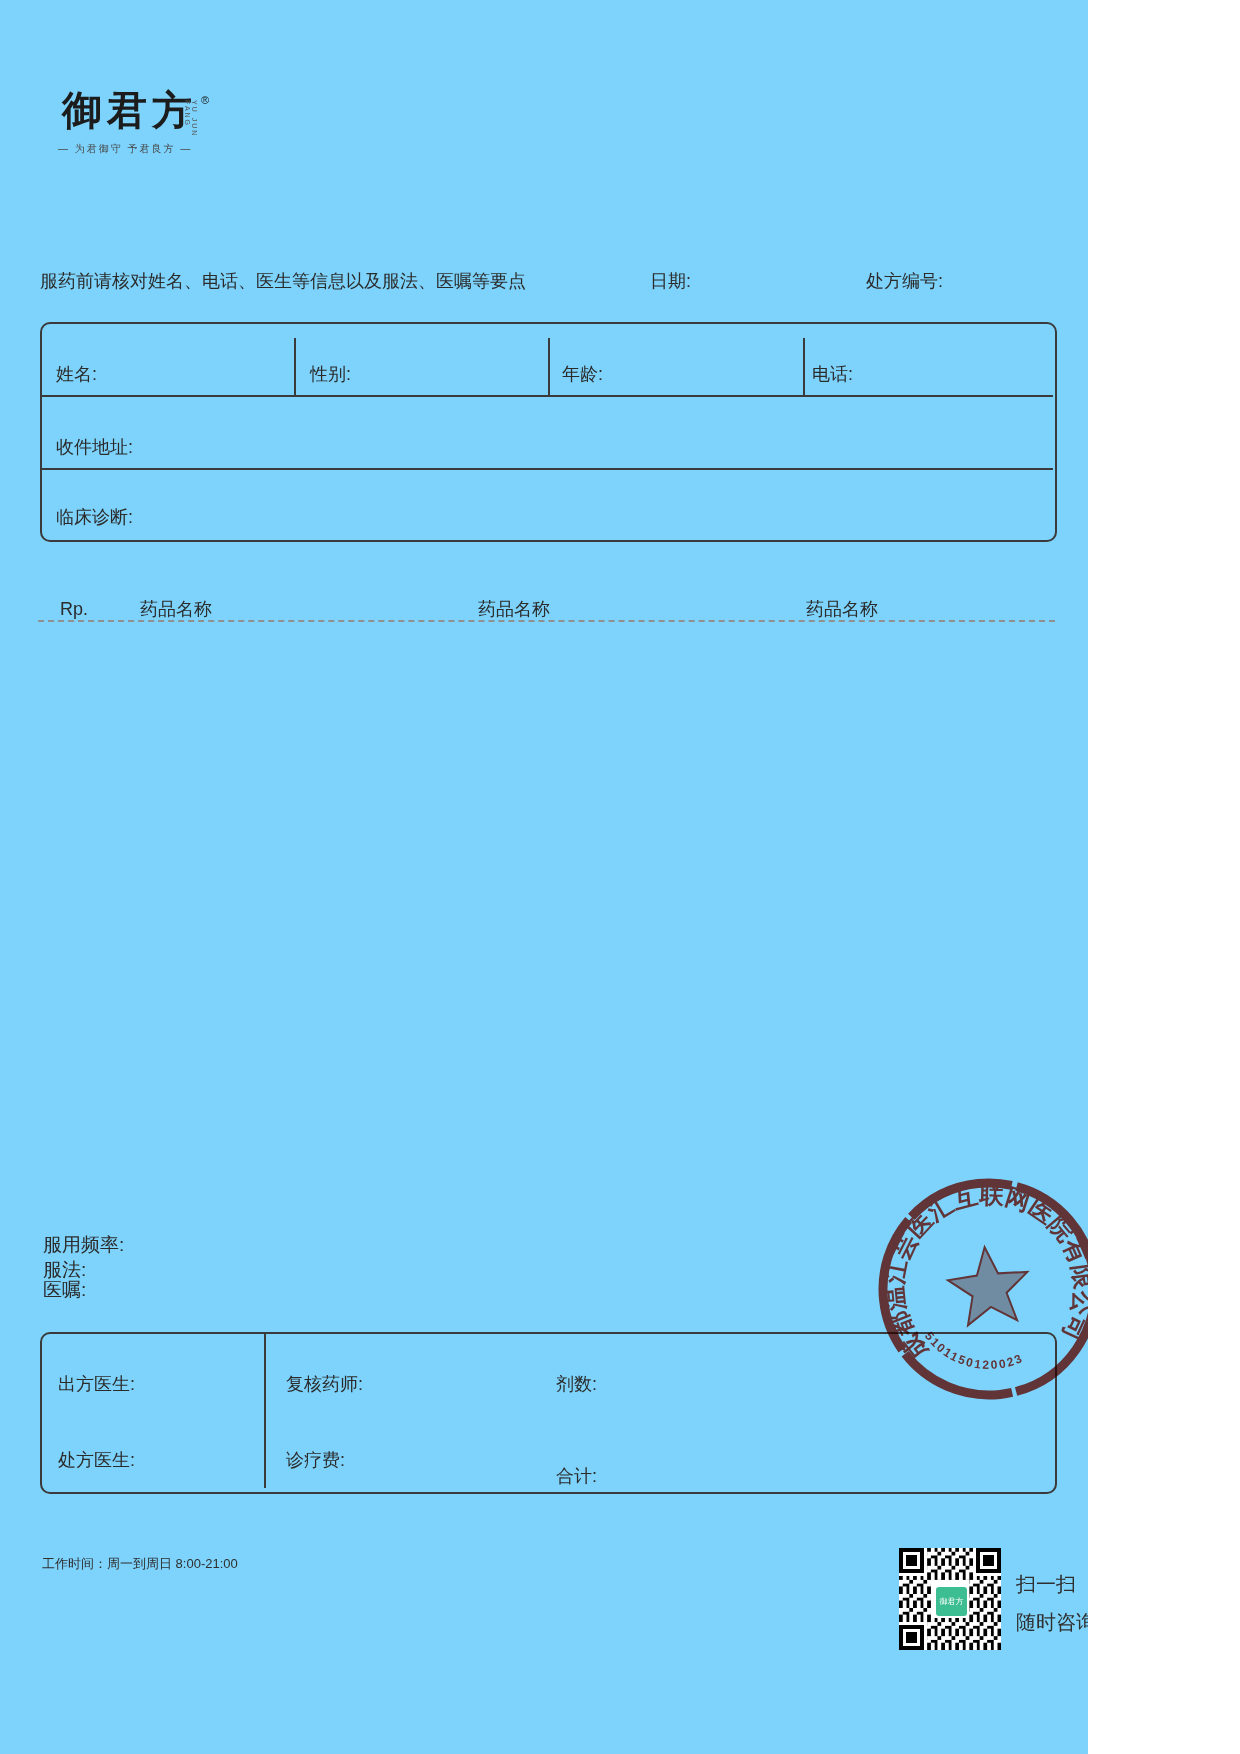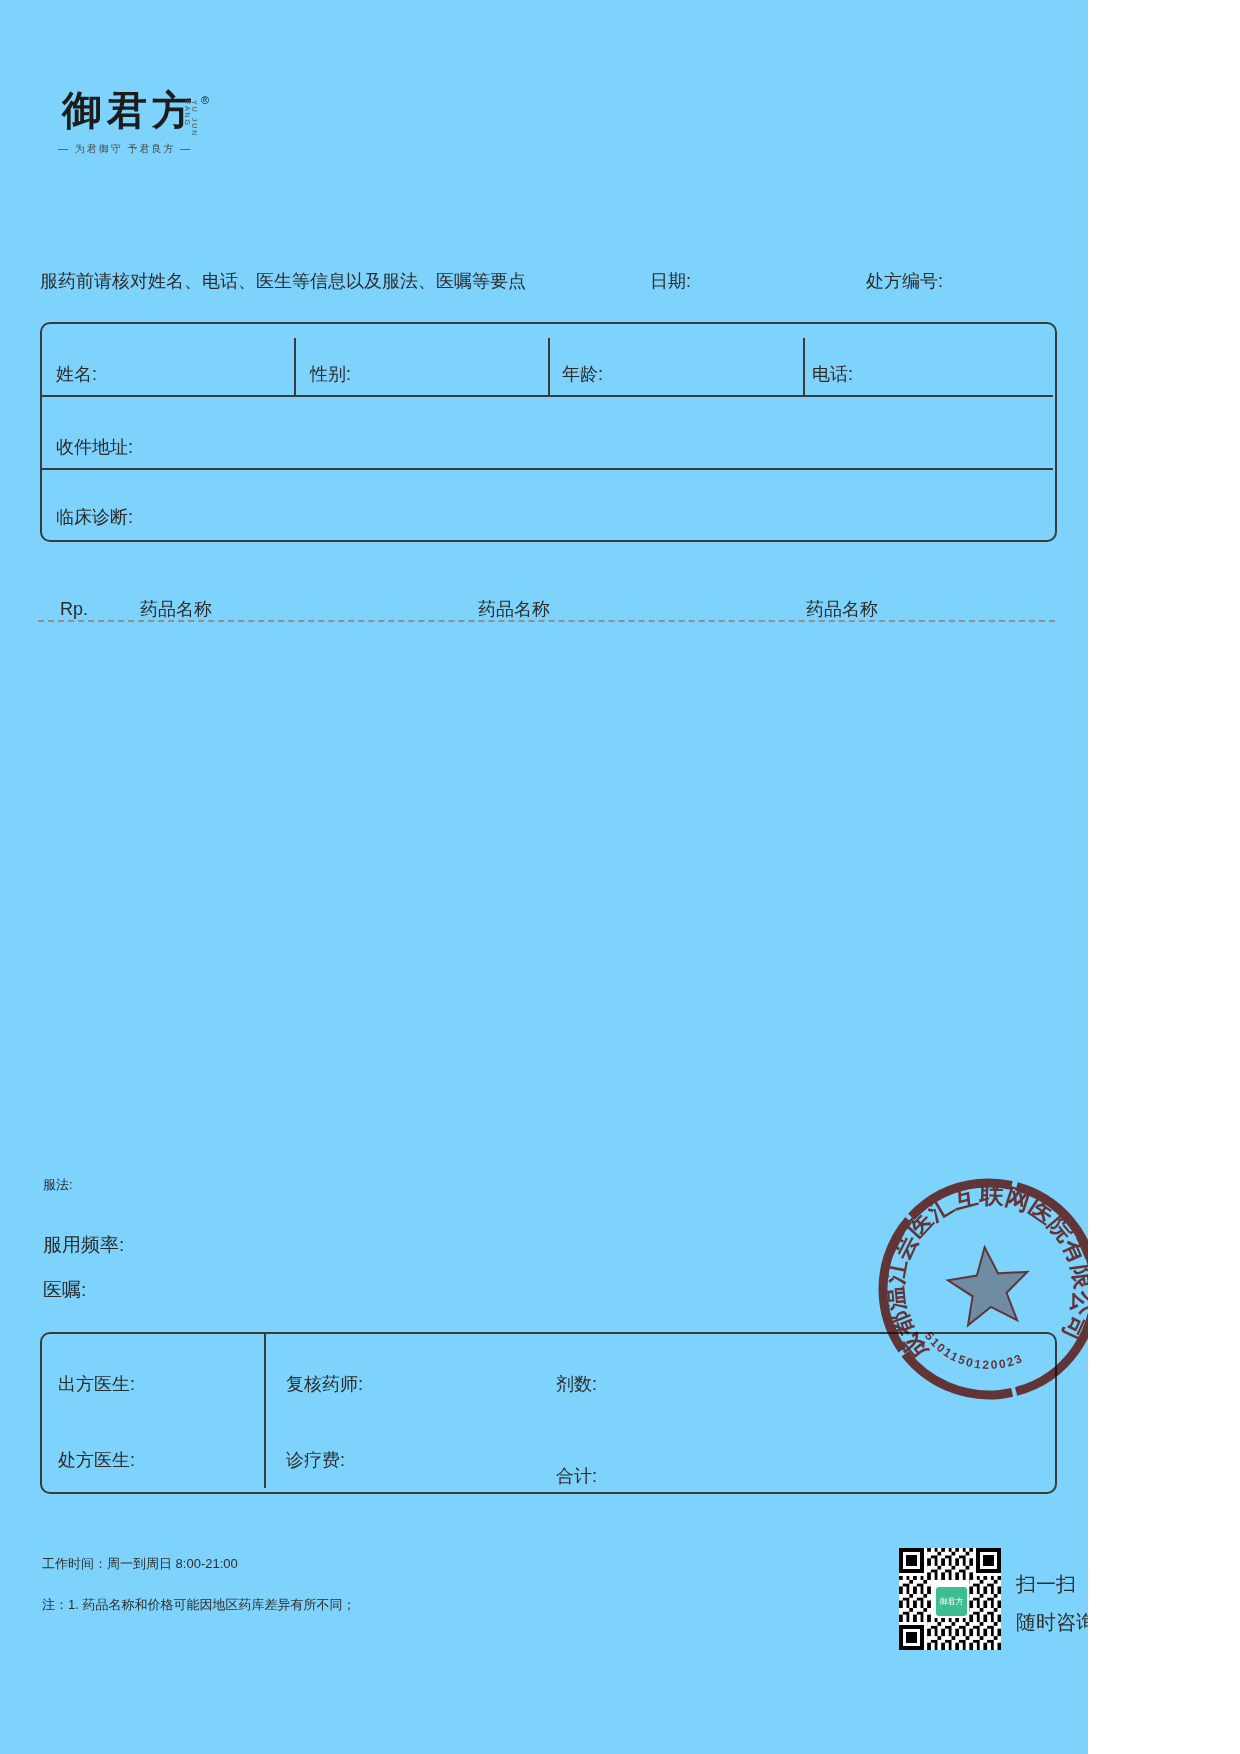--- a/index.html
+++ b/index.html
@@ -57,21 +57,21 @@
 
   <div class="abs lbl" style="left:56px;top:424px;">收件地址:</div>
   <div class="abs lbl" style="left:56px;top:494px;">临床诊断:</div>
 
   <div class="abs lbl" style="left:60px;top:586px;">Rp.</div>
   <div class="abs lbl" style="left:140px;top:586px;">药品名称</div>
   <div class="abs lbl" style="left:478px;top:586px;">药品名称</div>
   <div class="abs lbl" style="left:806px;top:586px;">药品名称</div>
   <div class="dashedline" style="left:38px;top:620px;width:1017px;"></div>
 
-  <div class="abs lbl" style="left:43px;top:1162px;font-size:13px;">服法:</div>
+  <div class="abs lbl" style="left:43px;top:1247px;font-size:19px;">服法:</div>
   <div class="abs lbl" style="left:43px;top:1222px;font-size:19px;">服用频率:</div>
   <div class="abs lbl" style="left:43px;top:1267px;font-size:19px;">医嘱:</div>
 
   <div class="box" style="left:40px;top:1332px;width:1013px;height:158px;"></div>
   <div class="vline" style="left:264px;top:1334px;height:154px;"></div>
   <div class="abs lbl" style="left:58px;top:1361px;">出方医生:</div>
   <div class="abs lbl" style="left:286px;top:1361px;">复核药师:</div>
   <div class="abs lbl" style="left:556px;top:1361px;">剂数:</div>
   <div class="abs lbl" style="left:58px;top:1437px;">处方医生:</div>
   <div class="abs lbl" style="left:286px;top:1437px;">诊疗费:</div>
@@ -88,21 +88,20 @@
       <text font-size="24" font-weight="bold" fill="#c23129" font-family="Liberation Sans, sans-serif">
         <textPath href="#sealTextArc" textLength="388" lengthAdjust="spacingAndGlyphs">成都温江芸医汇互联网医院有限公司</textPath>
       </text>
       <text font-size="12" font-weight="bold" fill="#c23129" letter-spacing="2" font-family="Liberation Sans, sans-serif">
         <textPath href="#sealNumArc" textLength="112" lengthAdjust="spacingAndGlyphs">5101150120023</textPath>
       </text>
     </svg>
   </div>
 
   <div class="abs footnote" style="left:42px;top:1553px;">工作时间：周一到周日 8:00-21:00</div>
-  <div class="abs footnote" style="left:42px;top:1594px;">注：1. 药品名称和价格可能因地区药库差异有所不同；</div>
 
   <div class="qr-wrap">
     <svg viewBox="0 0 29 29" width="102" height="102" shape-rendering="crispEdges">
       <defs>
         <pattern id="qrpat" width="4" height="4" patternUnits="userSpaceOnUse">
           <rect x="0" y="0" width="1" height="1" fill="#000"></rect>
           <rect x="2" y="0" width="1" height="1" fill="#000"></rect>
           <rect x="3" y="1" width="1" height="1" fill="#000"></rect>
           <rect x="1" y="2" width="2" height="1" fill="#000"></rect>
           <rect x="0" y="3" width="1" height="1" fill="#000"></rect>

